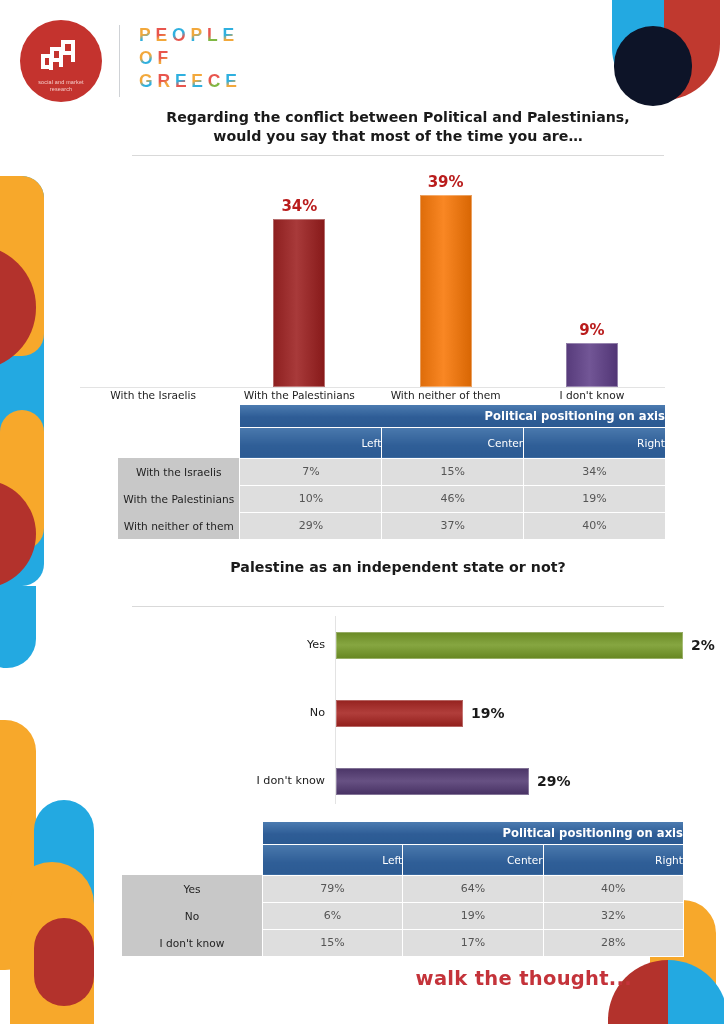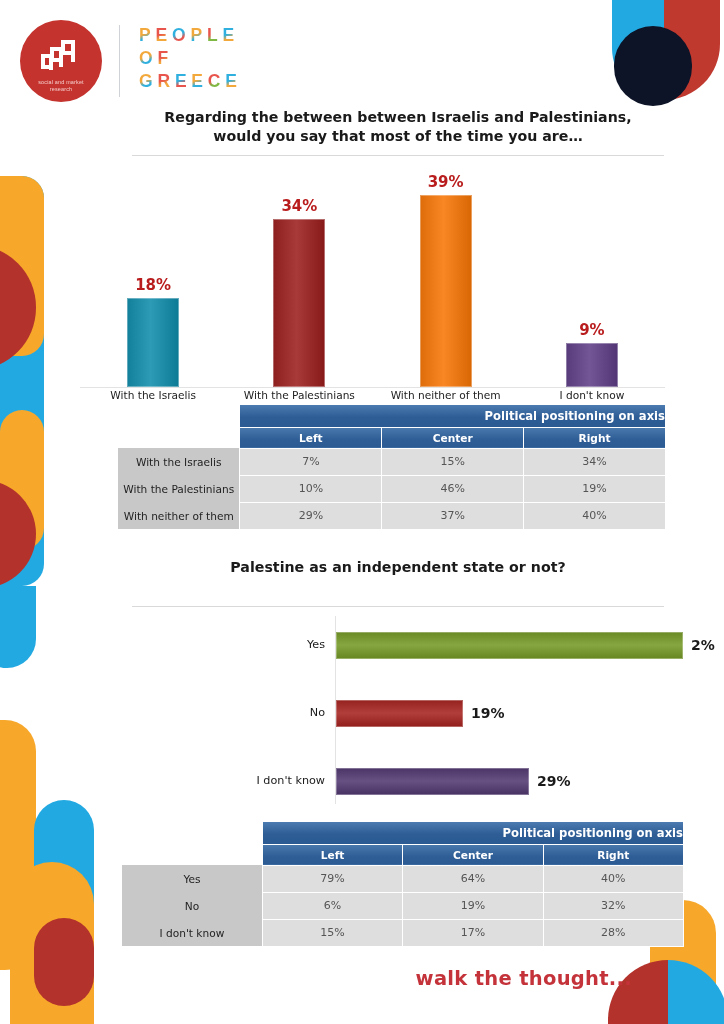--- a/index.html
+++ b/index.html
@@ -98,23 +98,23 @@
   .tbl { position: absolute; border-collapse: collapse; }
   .tbl td, .tbl th { padding: 0; }
   .th-span {
     background: linear-gradient(to bottom, #4c7bb0 0%, #2e5d96 55%, #2b5a92 100%);
     color: #fff; text-align: right; font-weight: 700;
     font-family:"DejaVu Sans", sans-serif; font-size: 11.6px;
     height: 22px; border-left: 1px solid #fff; border-right: 1px solid #fff;
   }
   .th-sub {
     background: linear-gradient(to bottom, #4a79ad 0%, #2f5e97 60%, #2c5b93 100%);
-    color: #fff; text-align: center; font-weight: 700;
+    color: #fff; text-align: right; font-weight: 400;
     font-family:"DejaVu Sans", sans-serif; font-size: 10.6px;
-    height: 21px; border: 1px solid #fff;
+    height: 31px; border: 1px solid #fff;
   }
   .rowhead {
     background: #c8c8c8; color: #1f1f1f; text-align: center;
     font-family:"DejaVu Sans", sans-serif; font-size: 10.6px;
     height: 27px; padding: 0 8px; white-space: nowrap;
   }
   .cell {
     background: #dedede; color: #555; text-align: center;
     font-family:"DejaVu Sans", sans-serif; font-size: 11px;
     height: 27px; border: 1px solid #ffffff;
@@ -201,30 +201,26 @@
         <span style="background: linear-gradient(160deg, rgb(242, 168, 59) 0%, rgb(242, 168, 59) 42%, rgb(47, 176, 223) 58%, rgb(47, 176, 223) 100%) text; color: transparent;">G</span>
         <span style="background: linear-gradient(160deg, rgb(232, 85, 77) 0%, rgb(232, 85, 77) 42%, rgb(242, 168, 59) 58%, rgb(242, 168, 59) 100%) text; color: transparent;">R</span>
         <span style="background: linear-gradient(160deg, rgb(47, 176, 223) 0%, rgb(47, 176, 223) 42%, rgb(232, 85, 77) 58%, rgb(232, 85, 77) 100%) text; color: transparent;">E</span>
         <span style="background: linear-gradient(160deg, rgb(242, 168, 59) 0%, rgb(242, 168, 59) 42%, rgb(47, 176, 223) 58%, rgb(47, 176, 223) 100%) text; color: transparent;">E</span>
         <span style="background: linear-gradient(160deg, rgb(232, 85, 77) 0%, rgb(232, 85, 77) 42%, rgb(127, 184, 67) 58%, rgb(127, 184, 67) 100%) text; color: transparent;">C</span>
         <span style="background: linear-gradient(160deg, rgb(47, 176, 223) 0%, rgb(47, 176, 223) 42%, rgb(242, 168, 59) 58%, rgb(242, 168, 59) 100%) text; color: transparent;">E</span>
       </div>
   </div>
 
   <div class="qtitle" style="left:118px; top:108px; width:560px;">
-    <div>Regarding the between between Israelis and Palestinians,</div>
+    <div>Regarding the conflict between Political and Palestinians,</div>
     <div>would you say that most of the time you are…</div>
   </div>
   <div class="qrule" style="left:132px; top:155px; width:532px;"></div>
 
   <div id="vchart">
-      <div class="vcol" style="left: 0px; width: 146.25px;">
-        <div class="vbar" style="height: 89px; background: linear-gradient(to right, rgb(19, 129, 155) 0%, rgb(45, 155, 181) 45%, rgb(13, 123, 149) 100%);"></div>
-        <div class="vval" style="bottom: 93px;">18%</div>
-      </div>
       <div class="vcol" style="left: 146.25px; width: 146.25px;">
         <div class="vbar" style="height: 168px; background: linear-gradient(to right, rgb(142, 32, 32) 0%, rgb(168, 58, 58) 45%, rgb(136, 26, 26) 100%);"></div>
         <div class="vval" style="bottom: 172px;">34%</div>
       </div>
       <div class="vcol" style="left: 292.5px; width: 146.25px;">
         <div class="vbar" style="height: 192px; background: linear-gradient(to right, rgb(223, 109, 10) 0%, rgb(249, 135, 36) 45%, rgb(217, 103, 4) 100%);"></div>
         <div class="vval" style="bottom: 196px;">39%</div>
       </div>
       <div class="vcol" style="left: 438.75px; width: 146.25px;">
         <div class="vbar" style="height: 44px; background: linear-gradient(to right, rgb(88, 60, 124) 0%, rgb(114, 86, 150) 45%, rgb(82, 54, 118) 100%);"></div>

